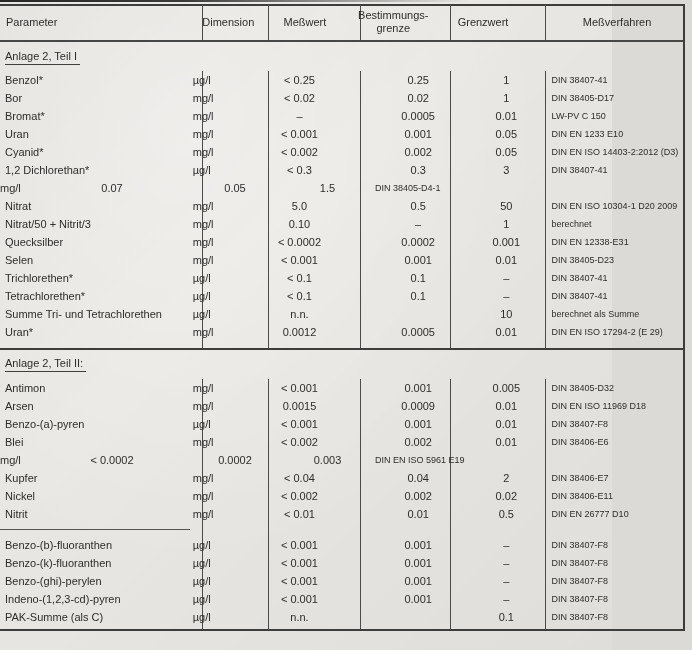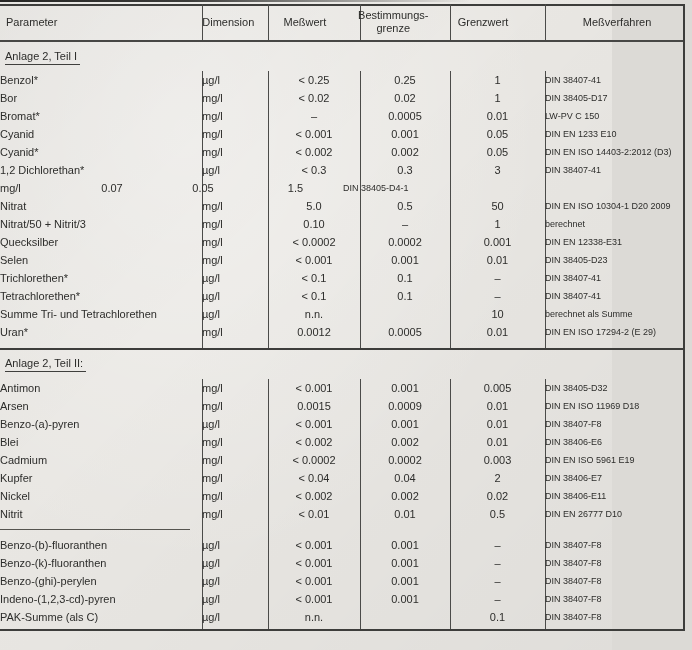--- a/index.html
+++ b/index.html
@@ -56,24 +56,24 @@
     position:absolute;left:5px;font-size:11px;
   }
   .stitle span{border-bottom:1px solid #3f3f3d;padding-bottom:2px;padding-right:3px;}
   .t1{top:50px;}
   .t2{top:357px;}
   
   .rows{position:absolute;left:0;width:685px;}
   .r1{top:71px;} .r2a{top:379px;} .r2b{top:536px;}
   .trow{display:flex;height:18px;align-items:center;font-size:11px;}
   .cell{box-sizing:border-box;white-space:nowrap;overflow:visible;}
-  .c-parameter{width:202px;}
+  .c-parameter{width:202px;padding-left:5px;}
   .c-dimension{width:66px;text-align:left;}
   .c-messwert{width:92px;text-align:center;}
-  .c-bestimmungsgrenze{width:90px;text-align:center;}
+  .c-bestimmungsgrenze{width:90px;text-align:center;margin-left:32px;}
   .c-grenzwert{width:95px;text-align:center;}
   .c-messverfahren{width:140px;font-size:9px;}
 </style>
 </head>
 <body>
 
 <div class="scan">
   <div class="top-artifact"></div>
 
   <div class="hline l-top"></div>
@@ -133,21 +133,21 @@
       </div>
       <div class="trow">
         <div class="cell c-parameter">Bromat*</div>
         <div class="cell c-dimension">mg/l</div>
         <div class="cell c-messwert">–</div>
         <div class="cell c-bestimmungsgrenze">0.0005</div>
         <div class="cell c-grenzwert">0.01</div>
         <div class="cell c-messverfahren">LW-PV C 150</div>
       </div>
       <div class="trow">
-        <div class="cell c-parameter">Cyanid</div>
+        <div class="cell c-parameter">Uran</div>
         <div class="cell c-dimension">mg/l</div>
         <div class="cell c-messwert">&lt; 0.001</div>
         <div class="cell c-bestimmungsgrenze">0.001</div>
         <div class="cell c-grenzwert">0.05</div>
         <div class="cell c-messverfahren">DIN EN 1233 E10</div>
       </div>
       <div class="trow">
         <div class="cell c-parameter">Cyanid*</div>
         <div class="cell c-dimension">mg/l</div>
         <div class="cell c-messwert">&lt; 0.002</div>
@@ -262,21 +262,20 @@
       </div>
       <div class="trow">
         <div class="cell c-parameter">Blei</div>
         <div class="cell c-dimension">mg/l</div>
         <div class="cell c-messwert">&lt; 0.002</div>
         <div class="cell c-bestimmungsgrenze">0.002</div>
         <div class="cell c-grenzwert">0.01</div>
         <div class="cell c-messverfahren">DIN 38406-E6</div>
       </div>
       <div class="trow">
-        <div class="cell c-parameter">Cadmium</div>
         <div class="cell c-dimension">mg/l</div>
         <div class="cell c-messwert">&lt; 0.0002</div>
         <div class="cell c-bestimmungsgrenze">0.0002</div>
         <div class="cell c-grenzwert">0.003</div>
         <div class="cell c-messverfahren">DIN EN ISO 5961 E19</div>
       </div>
       <div class="trow">
         <div class="cell c-parameter">Kupfer</div>
         <div class="cell c-dimension">mg/l</div>
         <div class="cell c-messwert">&lt; 0.04</div>

